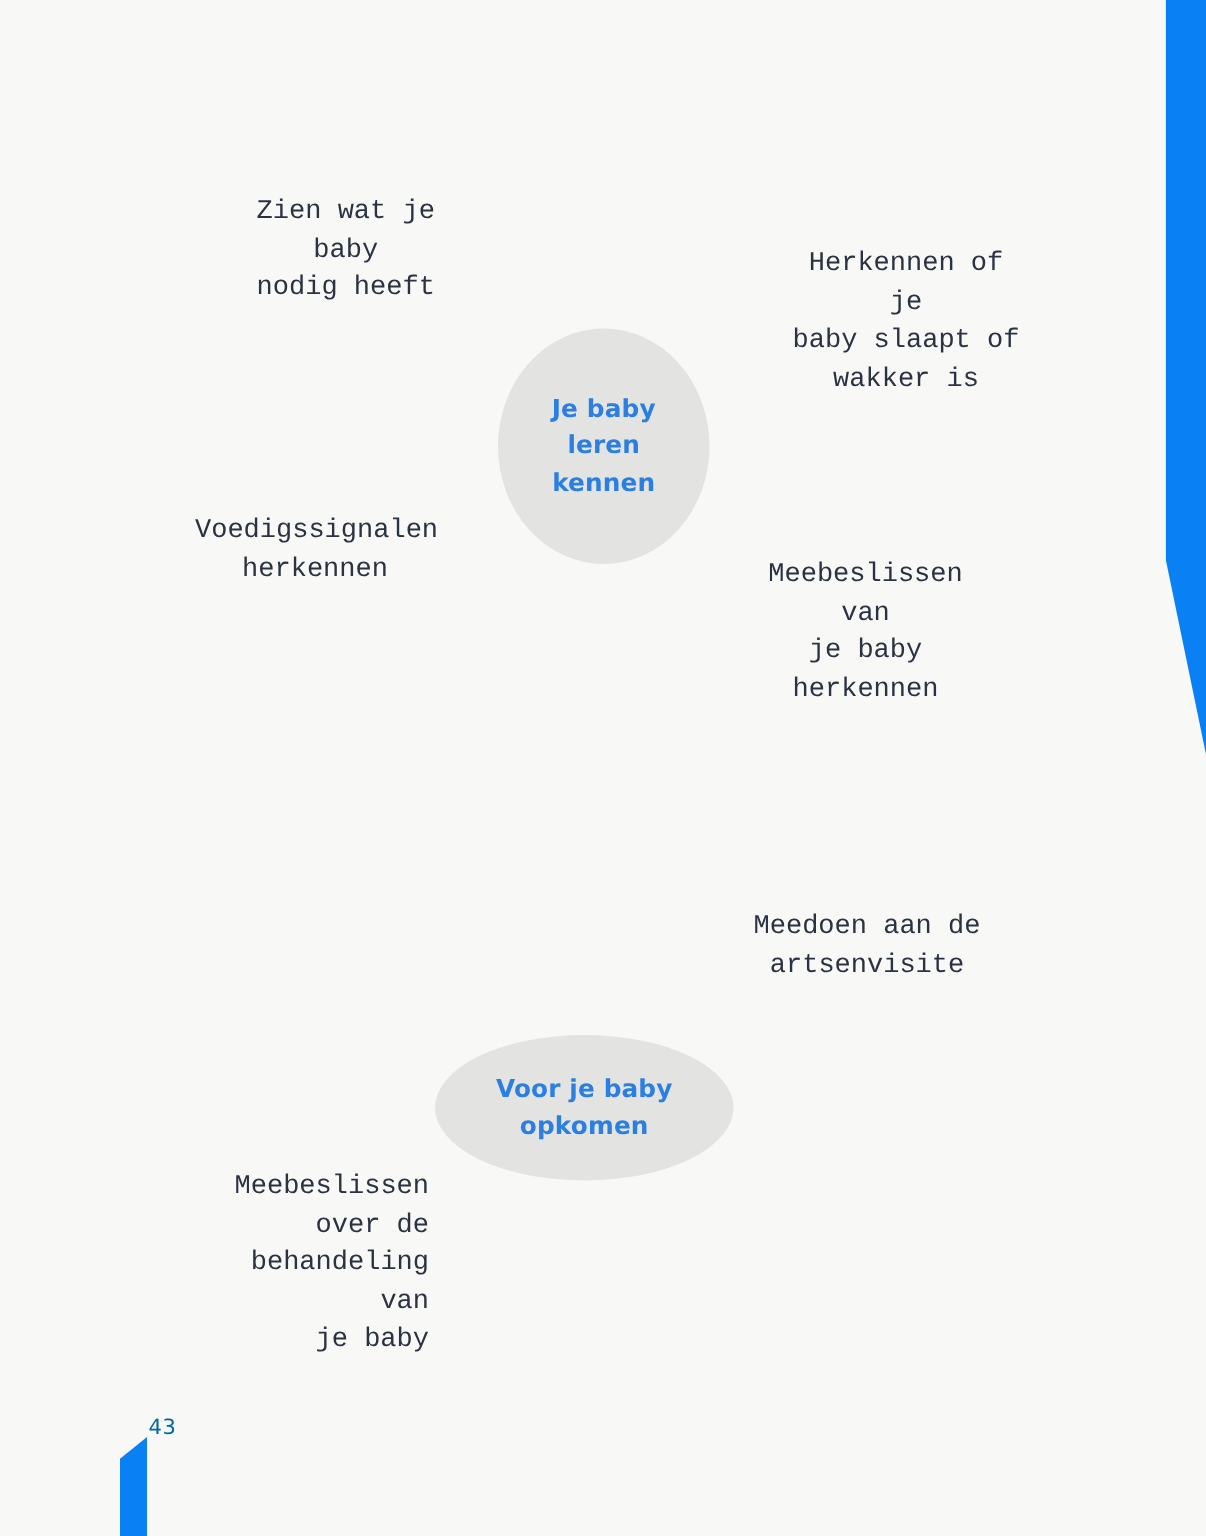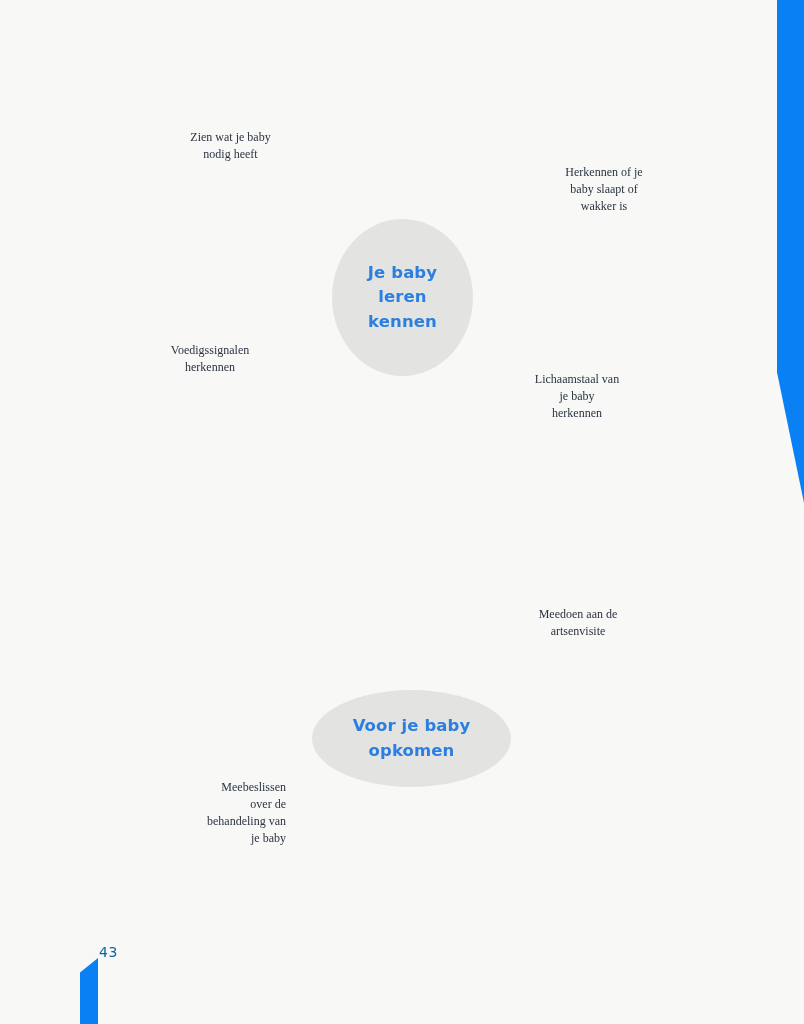--- a/index.html
+++ b/index.html
@@ -74,56 +74,56 @@
     white-space: pre-line;
     font-family: "DejaVu Sans", sans-serif;
   }
   #bubble-0 {
     left: 332px;
     top: 219px;
     width: 141px;
     height: 157px;
   }
   #bubble-1 {
-    left: 312px;
+    left: 290px;
     top: 690px;
     width: 199px;
     height: 97px;
   }
 
   
   .satellite {
     position: absolute;
     color: #2b3342;
-    font-size: 12px;
+    font-size: 18px;
     line-height: 1.42;
     text-align: center;
     white-space: pre-line;
-    font-family: Liberation Serif, serif;
+    font-family: Liberation Mono, monospace;
   }
 </style>
 </head>
 <body>
 
 <div id="page">
 
   <div class="deco-right"></div>
   <div class="deco-bottom-left"></div>
 
   <div class="satellite" style="left:153px; top:129px; width:155px;">Zien wat je baby
 nodig heeft</div>
 
   <div class="satellite" style="left:524px; top:164px; width:160px;">Herkennen of je
 baby slaapt of
 wakker is</div>
 
   <div class="satellite" style="left:130px; top:342px; width:160px;">Voedigssignalen
 herkennen</div>
 
-  <div class="satellite" style="left:497px; top:371px; width:160px;">Lichaamstaal van
+  <div class="satellite" style="left:497px; top:371px; width:160px;">Meebeslissen van
 je baby
 herkennen</div>
 
   <div id="bubble-0" class="group-bubble">
     <span class="bubble-label">Je baby
 leren
 kennen</span>
   </div>
 
 

